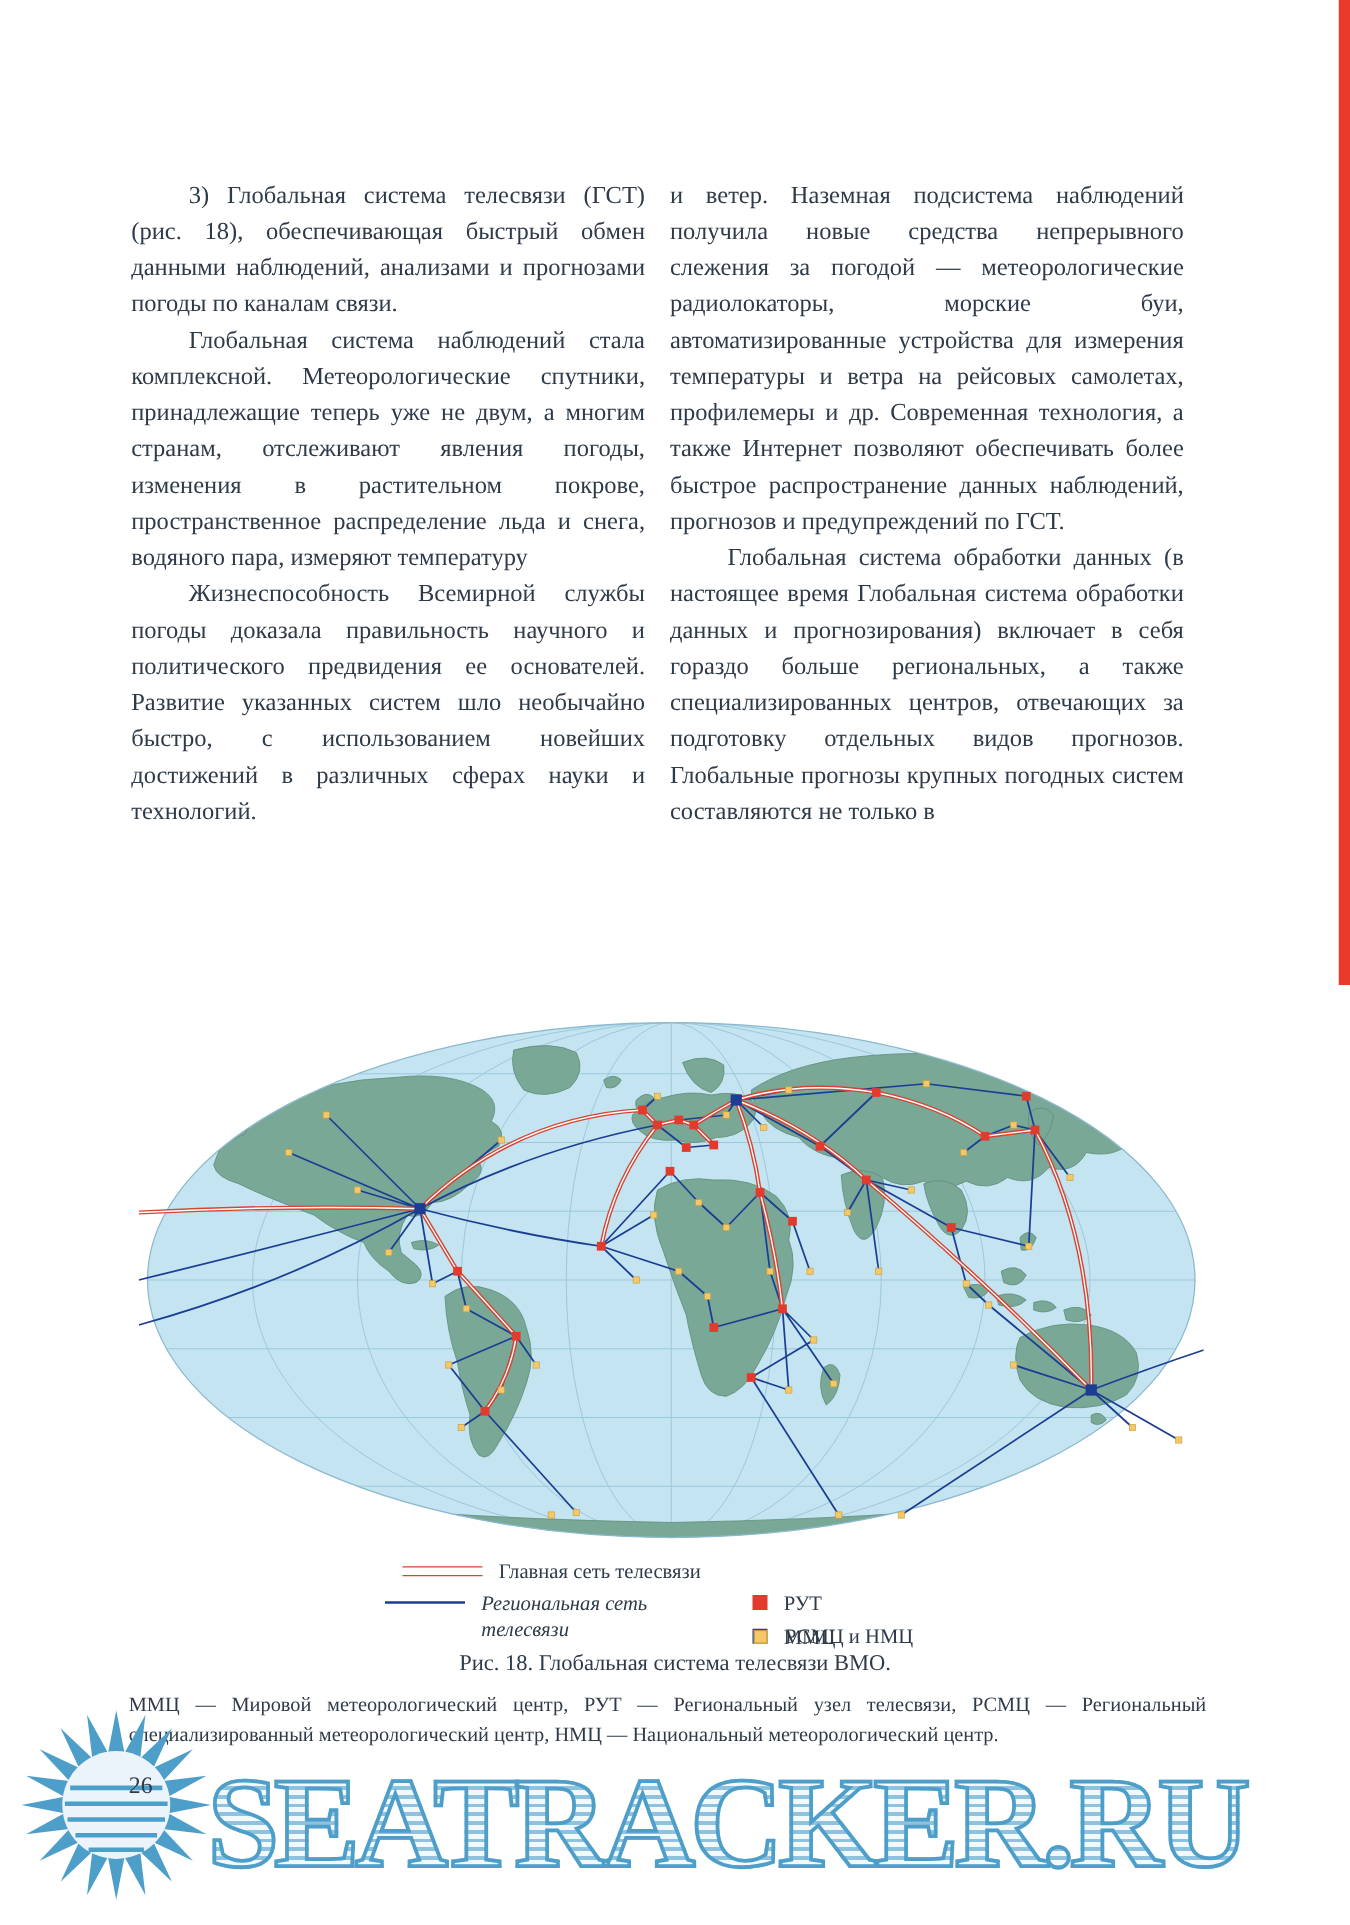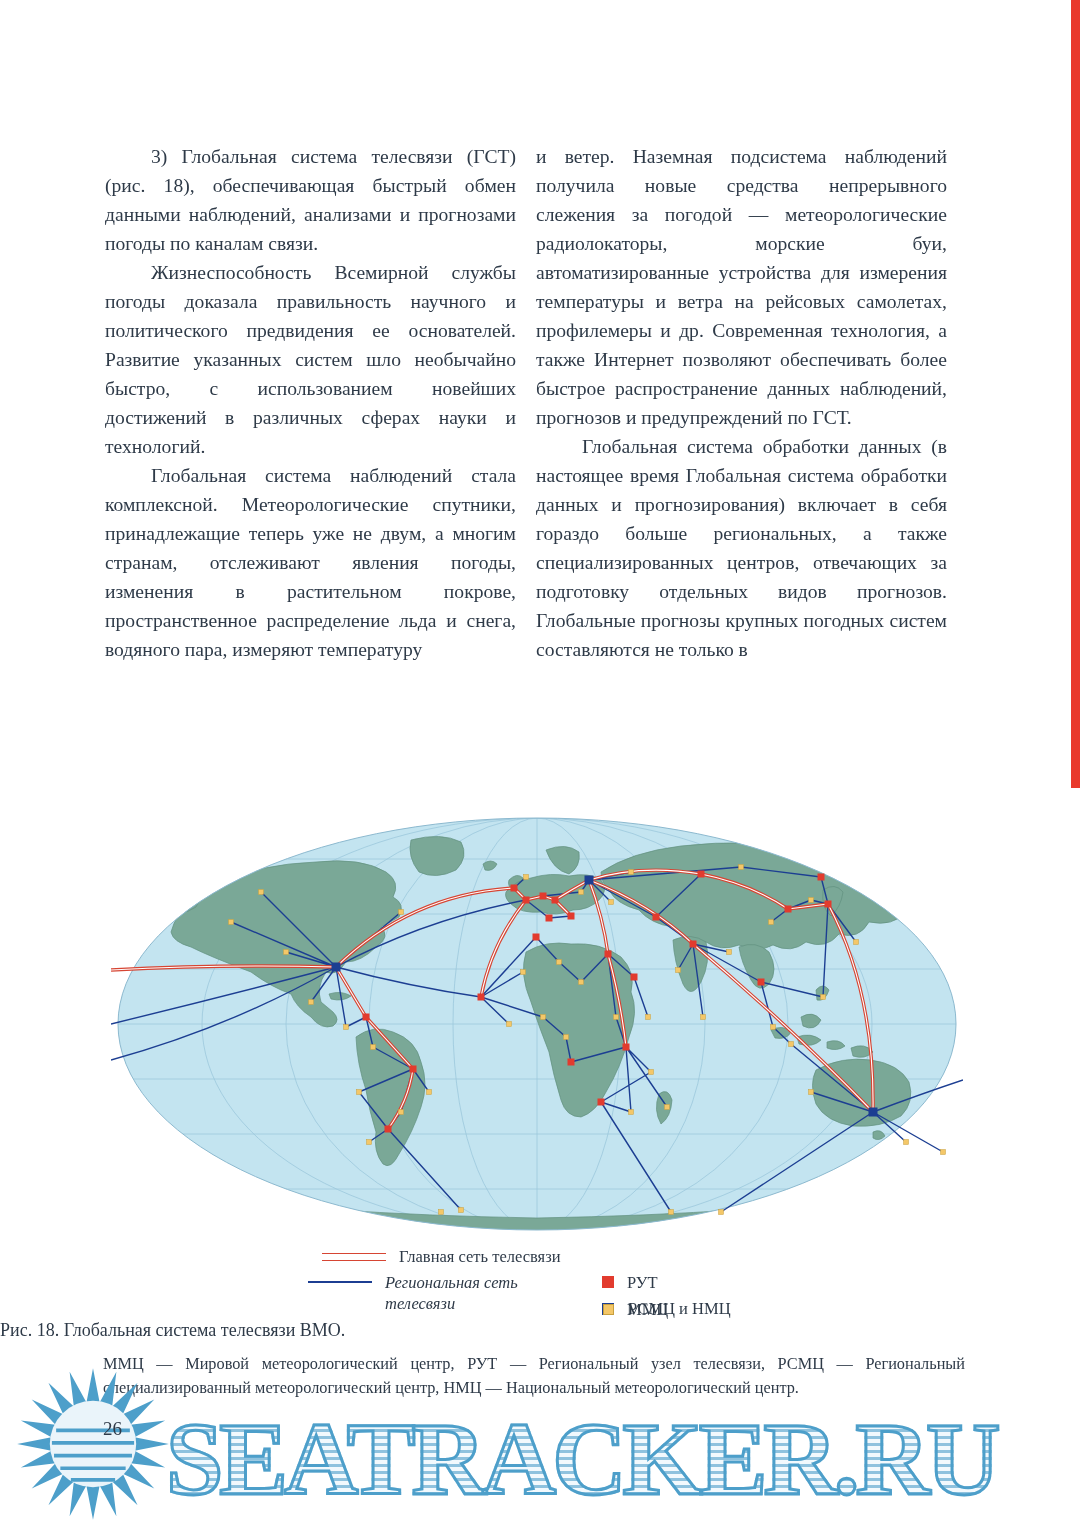--- a/index.html
+++ b/index.html
@@ -46,21 +46,21 @@
   
   .legend-item{position:absolute;display:flex;align-items:flex-start;gap:13px;font-size:16.5px;line-height:21px;}
   .sw-main{width:64px;height:6px;border-top:1.7px solid #d64533;border-bottom:1.7px solid #d64533;margin-top:7px;}
   .sw-regional{width:64px;height:2.2px;background:#1c3e92;margin-top:9px;}
   .sw-sq{width:12px;height:12px;margin-top:4px;}
   .sw-sq.mmc{background:#1c3e92;}
   .sw-sq.rut{background:#e23b2e;}
   .sw-sq.rsmc{width:9px;height:9px;margin:6px 1px 0 1px;background:#f4c768;border:1px solid #c79f3e;}
   .lbl-wrap{width:150px;}
 
-  .caption{position:absolute;top:1320px;left:0;width:1080px;text-align:left;font-size:18px;color:#2e3a48;}
+  .caption{position:absolute;top:1320px;left:0;width:1080px;text-align:center;font-size:18px;color:#2e3a48;}
   .footnote{position:absolute;top:1352px;left:103px;width:862px;font-size:16.3px;line-height:24px;text-align:justify;color:#2e3a48;}
   .page-number{position:absolute;top:1418px;left:103px;font-size:19px;color:#2e3a48;z-index:6;}
 
   
   .watermark{position:absolute;left:6px;bottom:15px;width:1074px;height:168px;z-index:5;pointer-events:none;}
   .wm-sun{position:absolute;left:6px;bottom:2px;width:162px;height:158px;}
   .wm-text{
     position:absolute;left:160px;bottom:14px;width:914px;
     font-family:"Liberation Serif", serif;
     font-weight:bold;
@@ -77,22 +77,22 @@
 </head>
 <body>
 
 <div class="page">
 
   <div class="edge-tab"></div>
 
   <div class="columns">
     <div class="col">
       <p>3) Глобальная система телесвязи (ГСТ) (рис. 18), обеспечивающая быстрый обмен данными наблюдений, анализами и прогнозами погоды по каналам связи.</p>
+      <p>Глобальная система наблюдений стала комплексной. Метеорологические спутники, принадлежащие теперь уже не двум, а многим странам, отслеживают явления погоды, изменения в растительном покрове, пространственное распределение льда и снега, водяного пара, измеряют температуру</p>
       <p>Жизнеспособность Всемирной службы погоды доказала правильность научного и политического предвидения ее основателей. Развитие указанных систем шло необычайно быстро, с использованием новейших достижений в различных сферах науки и технологий.</p>
-      <p>Глобальная система наблюдений стала комплексной. Метеорологические спутники, принадлежащие теперь уже не двум, а многим странам, отслеживают явления погоды, изменения в растительном покрове, пространственное распределение льда и снега, водяного пара, измеряют температуру</p>
     </div>
     <div class="col">
       <p class="no-indent">и ветер. Наземная подсистема наблюдений получила новые средства непрерывного слежения за погодой — метеорологические радиолокаторы, морские буи, автоматизированные устройства для измерения температуры и ветра на рейсовых самолетах, профилемеры и др. Современная технология, а также Интернет позволяют обеспечивать более быстрое распространение данных наблюдений, прогнозов и предупреждений по ГСТ.</p>
       <p>Глобальная система обработки данных (в настоящее время Глобальная система обработки данных и прогнозирования) включает в себя гораздо больше региональных, а также специализированных центров, отвечающих за подготовку отдельных видов прогнозов. Глобальные прогнозы крупных погодных систем составляются не только в</p>
     </div>
   </div>
 
   <svg class="map" viewBox="0 0 852 424" xmlns="http://www.w3.org/2000/svg">
     <defs>
       <clipPath id="globeClip">

